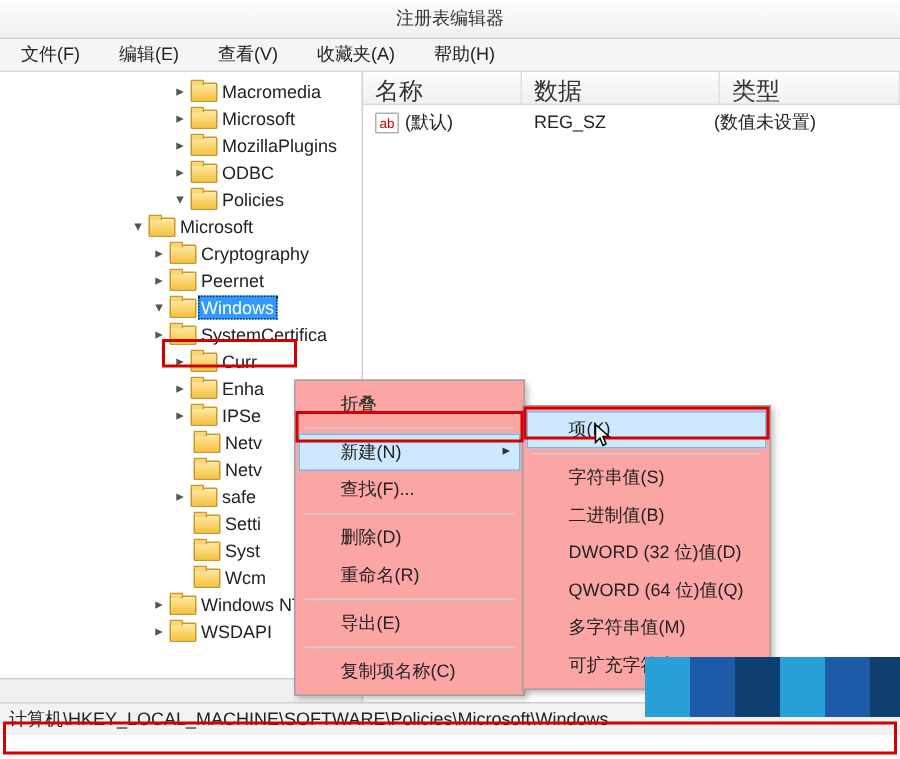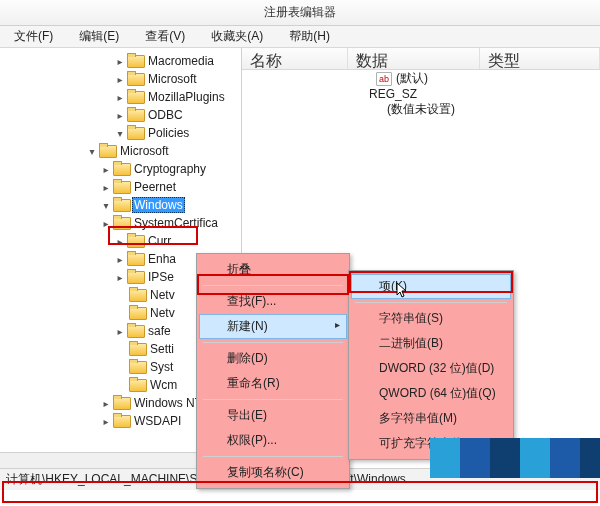--- a/index.html
+++ b/index.html
@@ -16,21 +16,21 @@
   .expander.expanded::before { content: "▾"; }
   .expander.collapsed::before { content: "▸"; }
   .folder-icon { width: 16px; height: 14px; margin: 0 3px 0 1px; position: relative; }
   .folder-icon::before { content: ""; position: absolute; left: 0; top: 1px; width: 16px; height: 11px; background: linear-gradient(#ffe9a6, #f5c23d); border: 1px solid #c9982c; border-radius: 1px; }
   .folder-icon::after { content: ""; position: absolute; left: 0; top: -1px; width: 7px; height: 3px; background: #f5d77a; border: 1px solid #c9982c; border-bottom: none; border-radius: 1px 1px 0 0; }
   .tree-label { color: #222; padding: 0 2px; }
   .tree-row.selected .tree-label { background: #3399ff; color: #fff; border: 1px dotted #003366; padding: 0 1px; }
   .list-panel { flex: 1; background: #fff; }
   .list-header { display: flex; height: 22px; border-bottom: 1px solid #d8d8d8; background: linear-gradient(#fdfdfd, #f0f0f0); }
   .list-header .col { padding: 3px 8px; border-right: 1px solid #e0e0e0; font-size: 16px; color: #333; }
-  .list-row { display: flex; height: 22px; align-items: center; flex-direction: column; }
+  .list-row { display: flex; height: 22px; align-items: center; }
   .list-row .cell { padding: 0 8px; font-size: 12px; color: #222; }
   .ab-icon { display: inline-flex; width: 16px; height: 14px; border: 1px solid #b0b0b0; background: #fff; font-size: 9px; color: #cc0000; align-items: center; justify-content: center; margin-right: 4px; border-radius: 1px; }
   .status-bar { height: 22px; border-top: 1px solid #d0d0d0; background: #f2f2f2; display:flex; align-items:center; padding:0 6px; font-size:12px; color:#222; }
   .hscroll { position:absolute; bottom:0; left:0; right:0; height:16px; background:#f0f0f0; border-top:1px solid #d0d0d0; }
 
   .ctx-menu { position: absolute; background: #fca5a5; border: 1px solid #a0a0a0; box-shadow: 2px 2px 4px rgba(0,0,0,.25); padding: 3px 2px; font-size: 12px; }
   .ctx-item { padding: 4px 24px 4px 28px; color: #222; position: relative; white-space: nowrap; }
   .ctx-item.hovered { background: #cde8ff; border: 1px solid #7eb6e8; padding: 3px 23px 3px 27px; }
   .ctx-item .arrow { position: absolute; right: 6px; top: 4px; font-size: 10px; color: #333; }
   .ctx-sep { height: 1px; background: #d0d0d0; margin: 3px 4px; }
@@ -187,28 +187,27 @@
   </div>
 </div>
 
 <div class="status-bar">
   <span>计算机\HKEY_LOCAL_MACHINE\SOFTWARE\Policies\Microsoft\Windows</span>
 </div>
 
 <div class="ctx-menu ctx1">
   <div class="ctx-item">折叠</div>
   <div class="ctx-sep"></div>
+  <div class="ctx-item hovered"><span>新建(N)</span><span class="arrow">▸</span></div>
   <div class="ctx-item">查找(F)...</div>
-  <div class="ctx-item hovered"><span>新建(N)</span><span class="arrow">▸</span></div>
   <div class="ctx-sep"></div>
   <div class="ctx-item">删除(D)</div>
   <div class="ctx-item">重命名(R)</div>
   <div class="ctx-sep"></div>
   <div class="ctx-item">导出(E)</div>
-  <div class="ctx-item">权限(P)...</div>
   <div class="ctx-sep"></div>
   <div class="ctx-item">复制项名称(C)</div>
 </div>
 
 <div class="ctx-menu ctx2">
   <div class="ctx-item hovered">项(K)</div>
   <div class="ctx-sep"></div>
   <div class="ctx-item">字符串值(S)</div>
   <div class="ctx-item">二进制值(B)</div>
   <div class="ctx-item">DWORD (32 位)值(D)</div>

